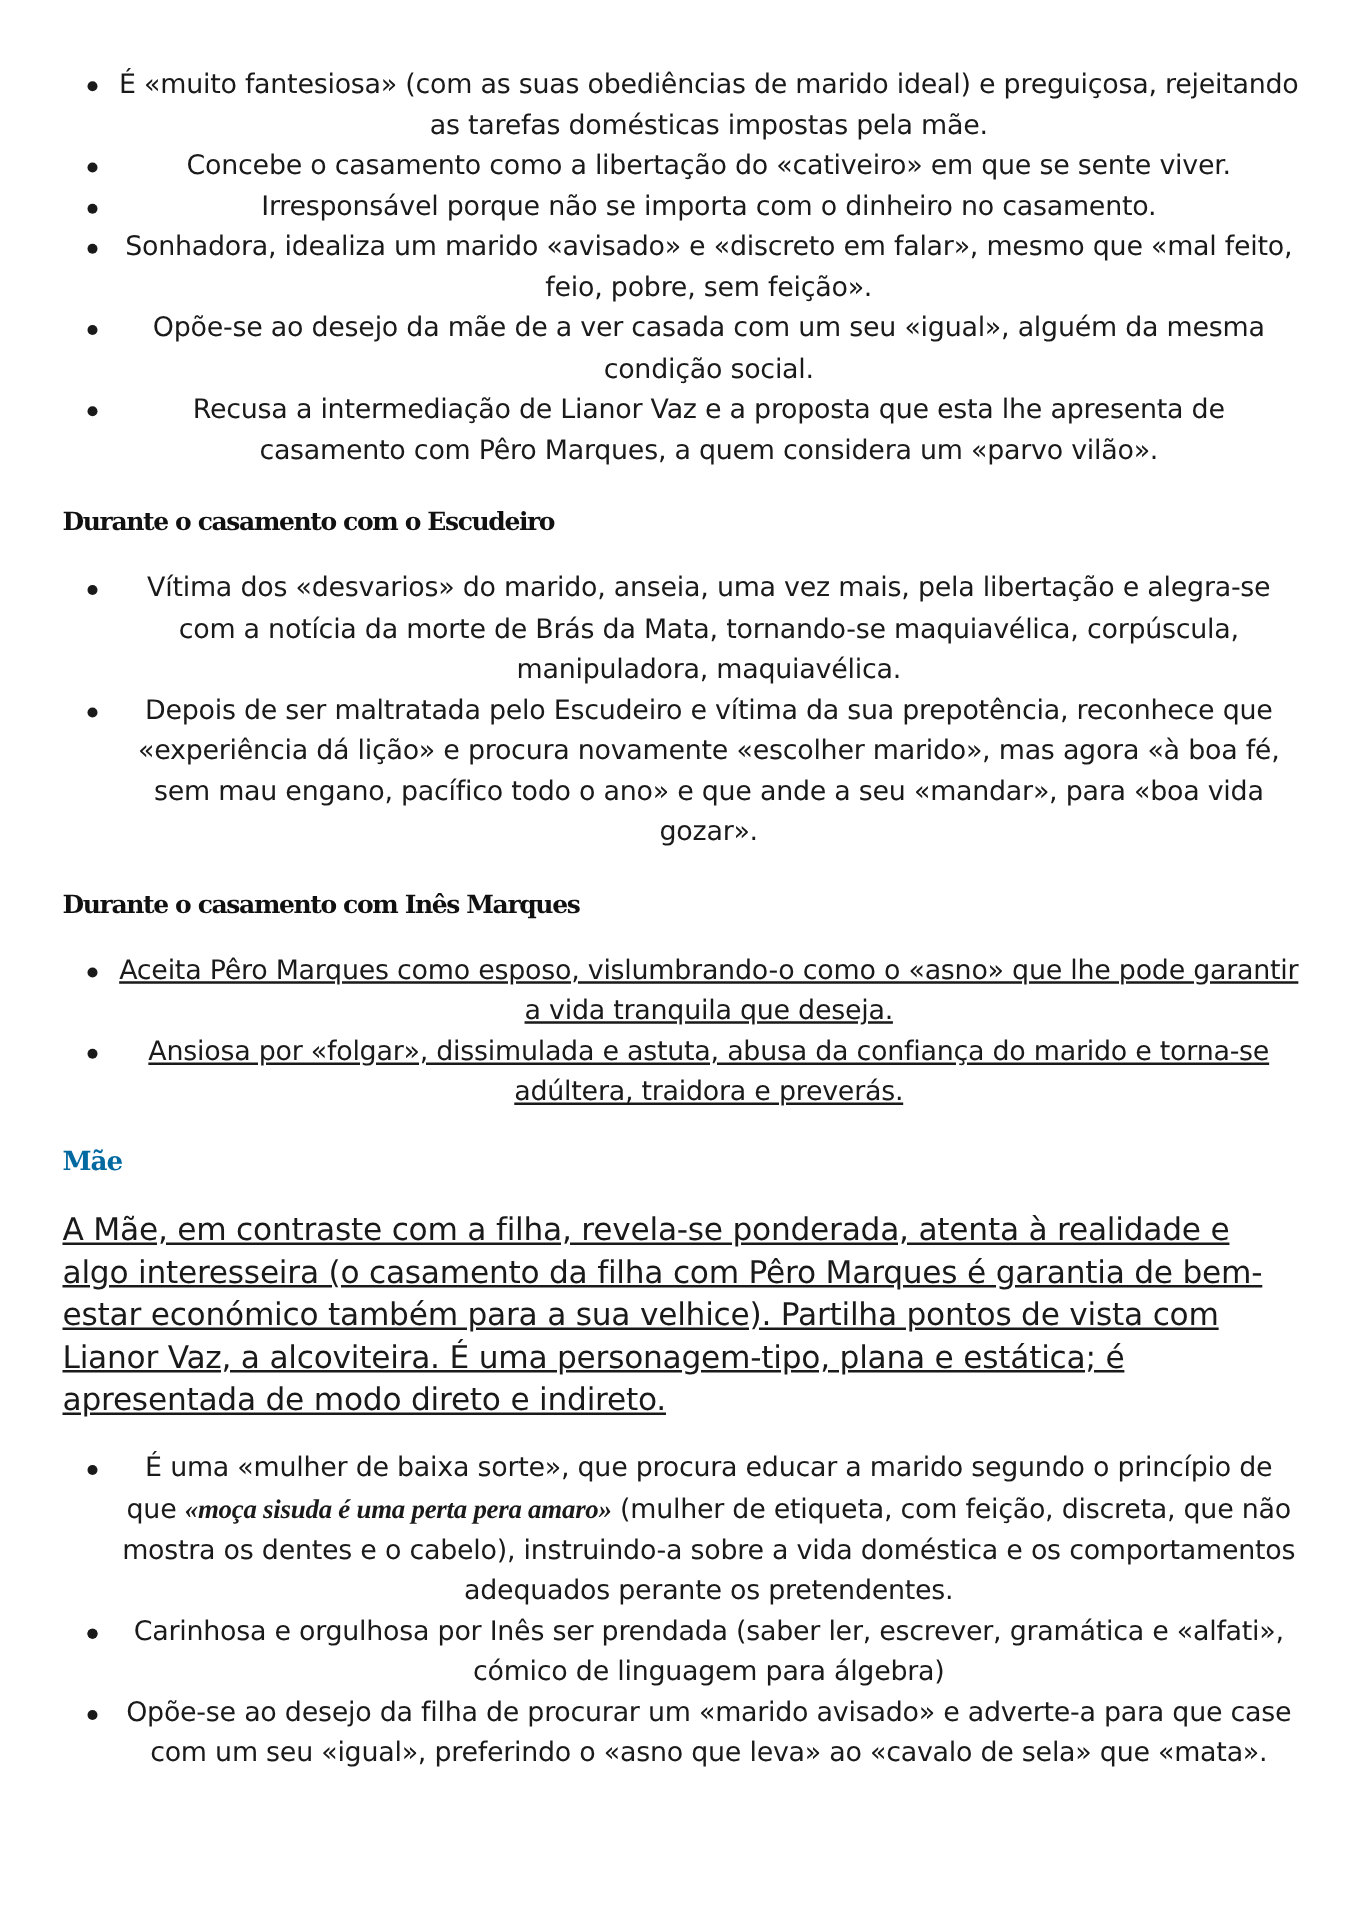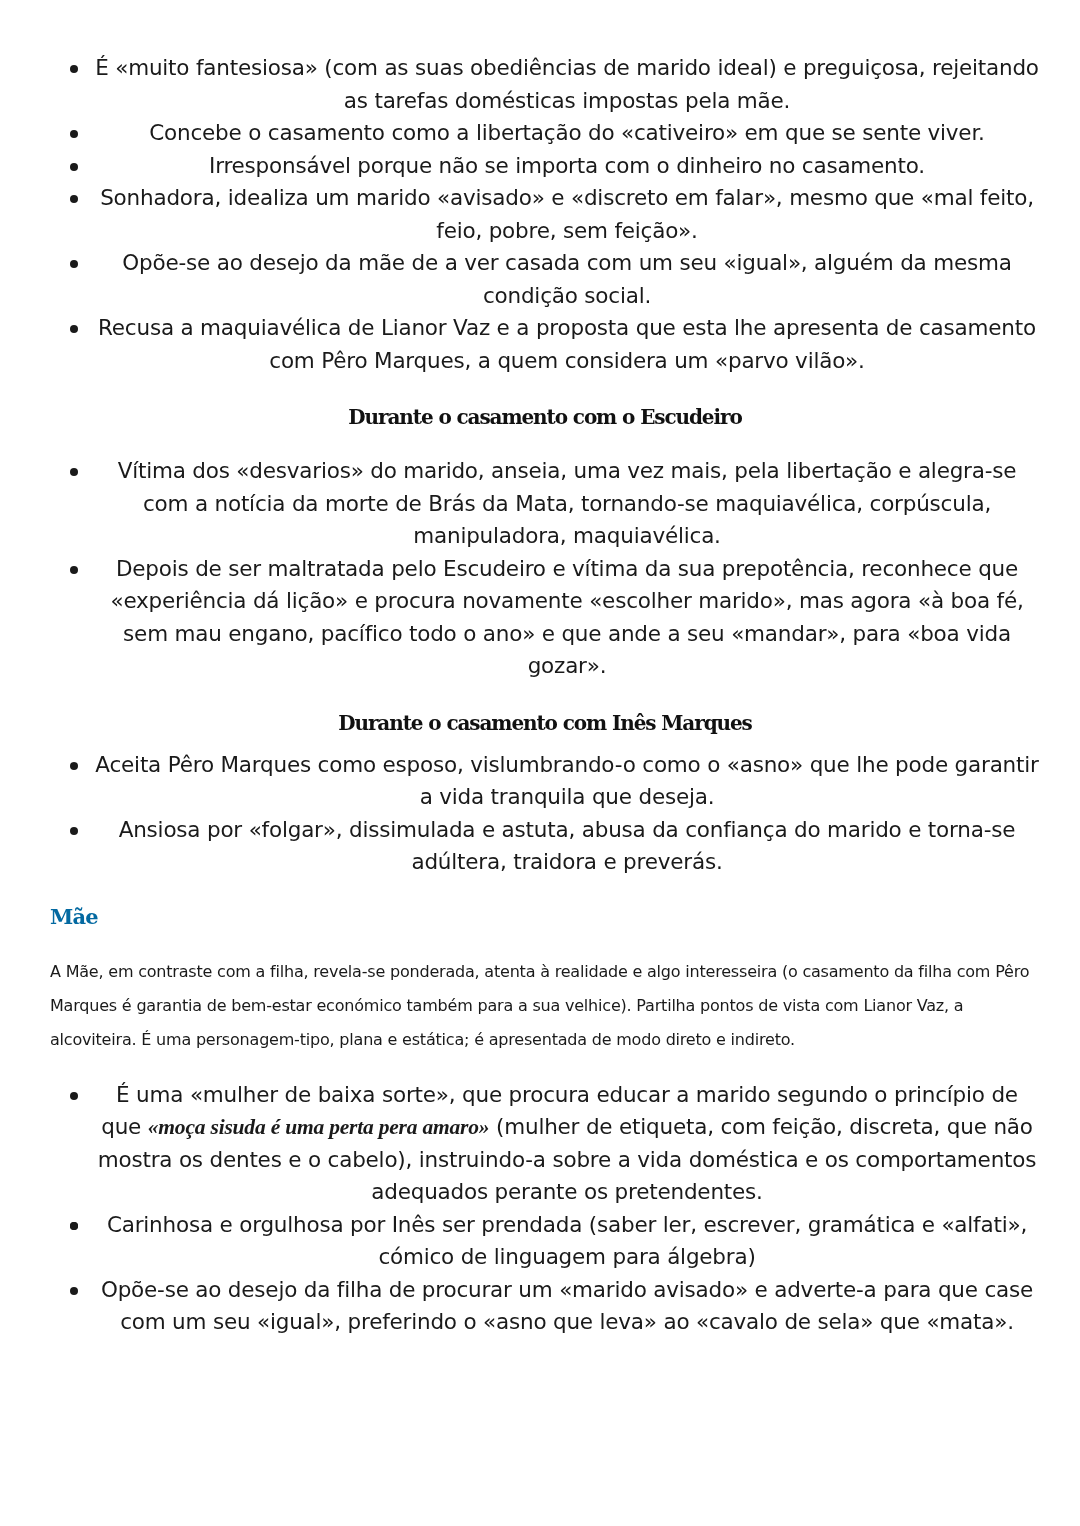--- a/index.html
+++ b/index.html
@@ -39,59 +39,59 @@
     border-radius: 50%;
     background: #1a1a1a;
   }
   .subhead {
     font-family: "DejaVu Serif", "Liberation Serif", serif;
     font-weight: bold;
     font-size: 20px;
     letter-spacing: -1.1px;
     line-height: 28px;
     color: #111;
-    text-align: center;
   }
   .section-title {
     font-family: "DejaVu Serif", "Liberation Serif", serif;
     font-weight: bold;
     font-size: 21px;
     letter-spacing: -0.8px;
     line-height: 28px;
   }
   .para {
-    font-size: 16px;
+    font-size: 25px;
     line-height: 34px;
     letter-spacing: -0.2px;
     margin: 0;
+    text-decoration: underline;
   }
   .em-quote { font-weight: bold; font-style: italic; font-family: Liberation Serif, serif; }
 </style>
 </head>
 <body>
 
 <div class="page">
 
   <ul class="bullets" style="margin-top:2px;">
     <li><span class="bullet"></span><span> É «muito fantesiosa» (com as suas obediências de marido ideal) e preguiçosa, rejeitando as tarefas domésticas impostas pela mãe.</span></li>
     <li><span class="bullet"></span><span> Concebe o casamento como a libertação do «cativeiro» em que se sente viver.</span></li>
     <li><span class="bullet"></span><span>Irresponsável porque não se importa com o dinheiro no casamento.</span></li>
     <li><span class="bullet"></span><span> Sonhadora, idealiza um marido «avisado» e «discreto em falar», mesmo que «mal feito, feio, pobre, sem feição».</span></li>
     <li><span class="bullet"></span><span> Opõe-se ao desejo da mãe de a ver casada com um seu «igual», alguém da mesma condição social.</span></li>
-    <li><span class="bullet"></span><span> Recusa a maquiavélica de Lianor Vaz e a proposta que esta lhe apresenta de casamento com Pêro Marques, a quem considera um «parvo vilão».</span></li>
+    <li><span class="bullet"></span><span> Recusa a intermediação de Lianor Vaz e a proposta que esta lhe apresenta de casamento com Pêro Marques, a quem considera um «parvo vilão».</span></li>
   </ul>
 
   <div class="subhead" style="margin-top:26px;">Durante o casamento com o Escudeiro</div>
   <ul class="bullets" style="margin-top:24px;">
     <li><span class="bullet"></span><span>Vítima dos «desvarios» do marido, anseia, uma vez mais, pela libertação e alegra-se com a notícia da morte de Brás da Mata, tornando-se maquiavélica, corpúscula, manipuladora, maquiavélica.</span></li>
     <li><span class="bullet"></span><span>Depois de ser maltratada pelo Escudeiro e vítima da sua prepotência, reconhece que «experiência dá lição» e procura novamente «escolher marido», mas agora «à boa fé, sem mau engano, pacífico todo o ano» e que ande a seu «mandar», para «boa vida gozar».</span></li>
   </ul>
 
   <div class="subhead" style="margin-top:26px;">Durante o casamento com Inês Marques</div>
-  <ul class="bullets" style="margin-top:12px;">
+  <ul class="bullets" style="margin-top:24px;text-decoration:underline;">
     <li><span class="bullet"></span><span>Aceita Pêro Marques como esposo, vislumbrando-o como o «asno» que lhe pode garantir a vida tranquila que deseja.</span></li>
     <li><span class="bullet"></span><span>Ansiosa por «folgar», dissimulada e astuta, abusa da confiança do marido e torna-se adúltera, traidora e preverás.</span></li>
   </ul>
 
   <div class="section-title" style="margin-top:24px; color:#0369a1;">Mãe</div>
   <p class="para" style="margin-top:24px;">A Mãe, em contraste com a filha, revela-se ponderada, atenta à realidade e algo interesseira (o casamento da filha com Pêro Marques é garantia de bem-estar económico também para a sua velhice). Partilha pontos de vista com Lianor Vaz, a alcoviteira. É uma personagem-tipo, plana e estática; é apresentada de modo direto e indireto.</p>
 
   <ul class="bullets" style="margin-top:22px;">
     <li><span class="bullet"></span><span> É uma «mulher de baixa sorte», que procura educar a marido segundo o princípio de que </span><span class="em-quote">«moça sisuda é uma perta pera amaro»</span><span> (mulher de etiqueta, com feição, discreta, que não mostra os dentes e o cabelo), instruindo-a sobre a vida doméstica e os comportamentos adequados perante os pretendentes.</span></li>
     <li><span class="bullet"></span></li>

